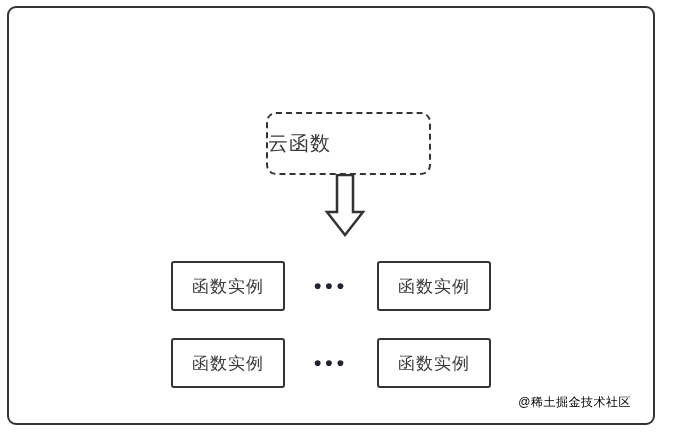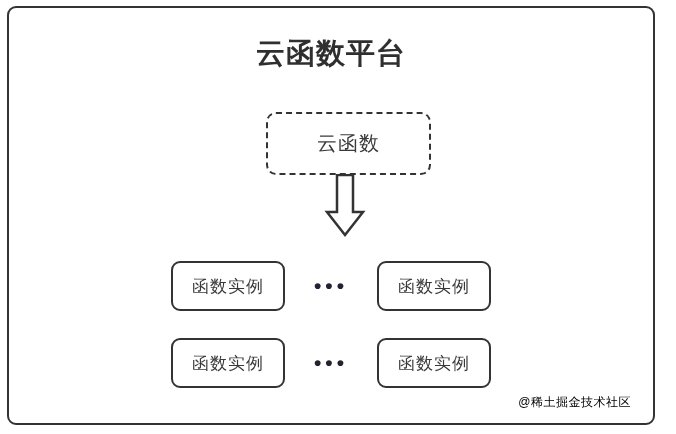--- a/index.html
+++ b/index.html
@@ -49,21 +49,20 @@
     left: 257px;
     top: 104px;
     width: 165px;
     height: 63px;
     box-sizing: border-box;
     border: 2.5px dashed #333333;
     border-radius: 10px;
     background: #ffffff;
     display: flex;
     align-items: center;
-    justify-content: center;
   }
   .cloud-func-label {
     font-size: 20px;
     color: #3a3a3a;
     letter-spacing: 1px;
     white-space: nowrap;
   }
   
   .block-arrow {
     position: absolute;
@@ -83,21 +82,21 @@
     justify-content: center;
   }
   .instance-row.row-1 { top: 253px; }
   .instance-row.row-2 { top: 330px; }
 
   .instance-box {
     box-sizing: border-box;
     width: 114px;
     height: 50px;
     border: 2.5px solid #333333;
-    border-radius: 9px;
+    border-radius: 3px;
     background: #ffffff;
     display: flex;
     align-items: center;
     justify-content: center;
   }
   .instance-label {
     font-size: 17px;
     color: #3a3a3a;
     letter-spacing: 1px;
     white-space: nowrap;
@@ -123,21 +122,20 @@
     white-space: nowrap;
   }
 </style>
 </head>
 <body>
 
 <div id="canvas">
 
   <div class="platform-frame">
 
-    <div class="platform-title">云函数平台</div>
 
     <div class="cloud-func-box">
       <span class="cloud-func-label">云函数</span>
     </div>
 
     <div class="block-arrow">
       <svg width="46" height="64" viewBox="0 0 46 64" xmlns="http://www.w3.org/2000/svg">
         <polygon points="15,1 31,1 31,38 41,38 23,61 5,38 15,38" fill="#ffffff" stroke="#333333" stroke-width="2.5" stroke-linejoin="miter"></polygon>
       </svg>
     </div>

